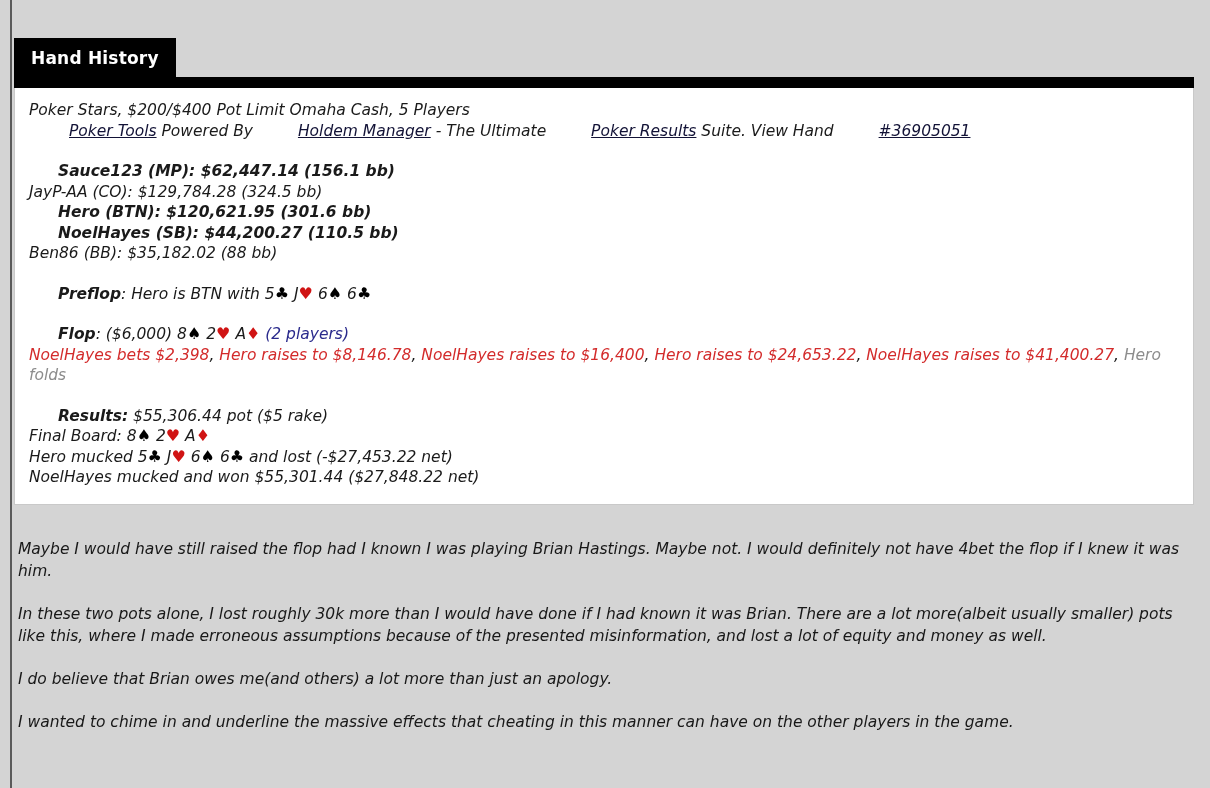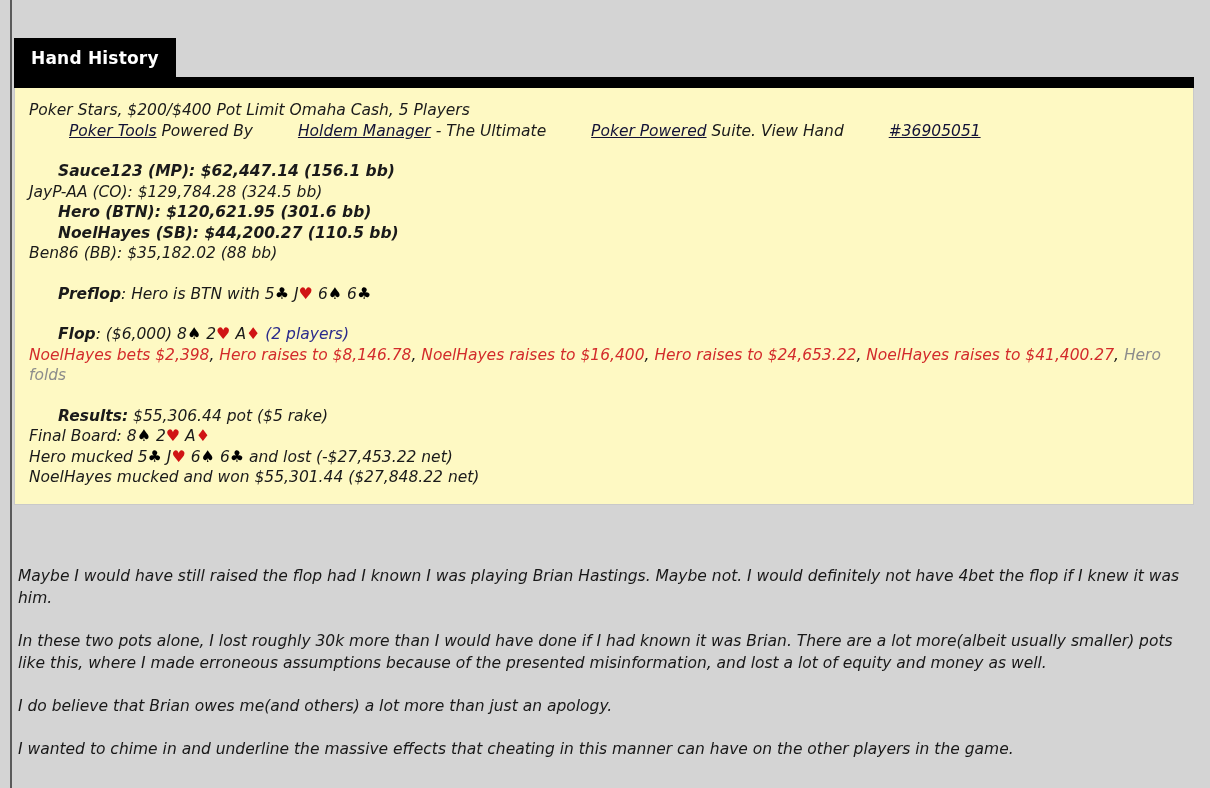--- a/index.html
+++ b/index.html
@@ -53,21 +53,21 @@
   }
 
   .hh-bar {
     height: 11px;
     background: #000000;
     width: 100%;
     margin-top: -1px;
   }
 
   .hh-body {
-    background: #fef9c3;
+    background: #ffffff;
     border: 1px solid #c9c9c9;
     border-top: none;
     padding: 12px 14px 16px 14px;
     font-family: "DejaVu Sans", sans-serif;
     font-style: italic;
     font-size: 15.5px;
     line-height: 20.5px;
     color: #1a1a1a;
   }
 
@@ -92,21 +92,21 @@
 
   .suit { font-style: normal; font-size: 16px; letter-spacing: 0; }
   .suit-red { color: #d01414; }
   .suit-black { color: #000000; }
   .card { white-space: nowrap; }
 
   
   .commentary {
     position: absolute;
     left: 18px;
-    top: 565px;
+    top: 538px;
     width: 1175px;
     font-family: "DejaVu Sans", sans-serif;
     font-style: italic;
     font-size: 15.5px;
     line-height: 22px;
     color: #181818;
   }
   .commentary p {
     margin: 0 0 21px 0;
   }
@@ -120,21 +120,21 @@
   <div class="left-rule"></div>
 
   <div class="hh-wrap">
     <div class="hh-tab">Hand History</div>
     <div class="hh-bar"></div>
 
     <div class="hh-body">
 
       <p>Poker Stars, $200/$400 Pot Limit Omaha Cash, 5 Players</p>
 
-      <p><a class="hhlink" href="#">Poker Tools</a><span> Powered By </span><a class="hhlink" href="#">Holdem Manager</a><span> - The Ultimate </span><a class="hhlink" href="#">Poker Powered</a><span> Suite. View Hand </span><a class="hhlink" href="#">#36905051</a></p>
+      <p><a class="hhlink" href="#">Poker Tools</a><span> Powered By </span><a class="hhlink" href="#">Holdem Manager</a><span> - The Ultimate </span><a class="hhlink" href="#">Poker Results</a><span> Suite. View Hand </span><a class="hhlink" href="#">#36905051</a></p>
 
       <div class="gap"></div>
 
       <div>
         <p><span class="b">Sauce123 (MP): $62,447.14 (156.1 bb)</span></p>
         <p><span>JayP-AA (CO): $129,784.28 (324.5 bb)</span></p>
         <p><span class="b">Hero (BTN): $120,621.95 (301.6 bb)</span></p>
         <p><span class="b">NoelHayes (SB): $44,200.27 (110.5 bb)</span></p>
         <p><span>Ben86 (BB): $35,182.02 (88 bb)</span></p>
       </div>

